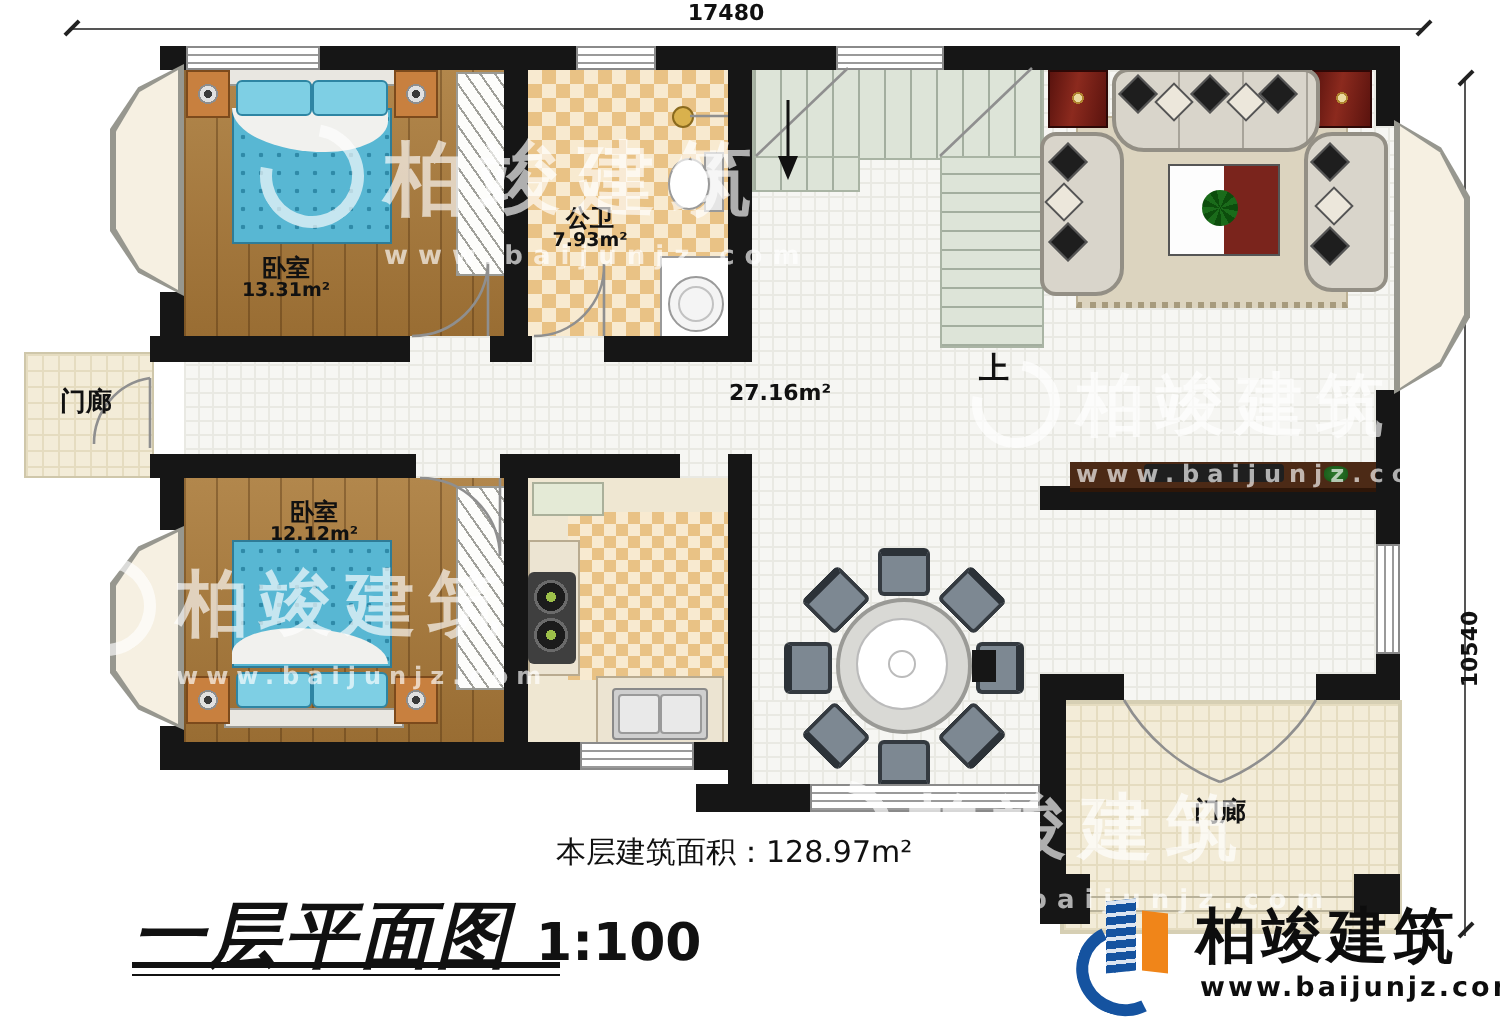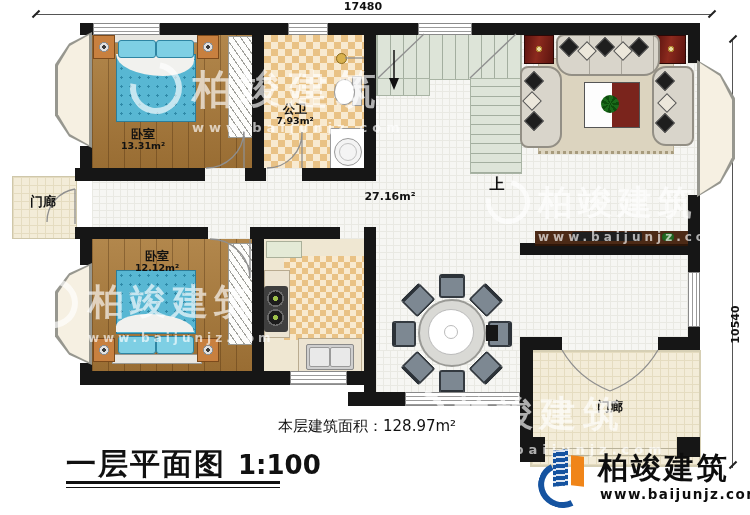--- a/index.html
+++ b/index.html
@@ -30,21 +30,21 @@
   .dimtext{position:absolute;color:#111;font-weight:700;font-size:11px;text-align:center;z-index:20;}
   .pw{position:absolute;width:12px;height:12px;border:1px solid #555;transform:rotate(45deg);z-index:32;}
   .pwd{background:#1e1e1e;}
   .pwl{background:#ece7db;}
   .chair{position:absolute;width:22px;height:18px;background:#7d8892;border:2px solid #343a40;border-top:4px solid #2c3238;border-radius:3px;z-index:30;}
   .lamp{position:absolute;left:3px;top:4px;width:14px;height:14px;border-radius:50%;background:radial-gradient(circle,#3a3a3a 0 2px,#e0e0e0 2px 4px,#8d8d8d 4px 5px,transparent 5px);}
   .bay{position:absolute;z-index:42;}
   .bay .bo{position:absolute;inset:0;background:#97978f;}
   .bay .bi{position:absolute;inset:3px;background:#f6f0e2;}
   #title-block{position:absolute;left:66px;top:444px;z-index:80;color:#111;}
-  #title-block .t{font-size:30px;font-weight:700;letter-spacing:2px;}
+  #title-block .t{font-size:36px;font-weight:700;letter-spacing:2px;font-style:italic;}
   #title-block .s{font-size:26px;font-weight:600;margin-left:12px;}
   .tline{position:absolute;background:#111;z-index:80;}
   #info{position:absolute;left:278px;top:414px;z-index:80;color:#111;font-size:15px;line-height:24px;white-space:nowrap;}
   #brand{position:absolute;left:538px;top:446px;z-index:90;}
   #brand .bn{position:absolute;left:60px;top:2px;font-size:30px;font-weight:900;letter-spacing:3px;color:#0d0d0d;white-space:nowrap;}
   #brand .bu{position:absolute;left:62px;top:40px;font-size:13.5px;font-weight:700;letter-spacing:1.5px;color:#0d0d0d;white-space:nowrap;}
 </style>
 </head>
 <body>
 

